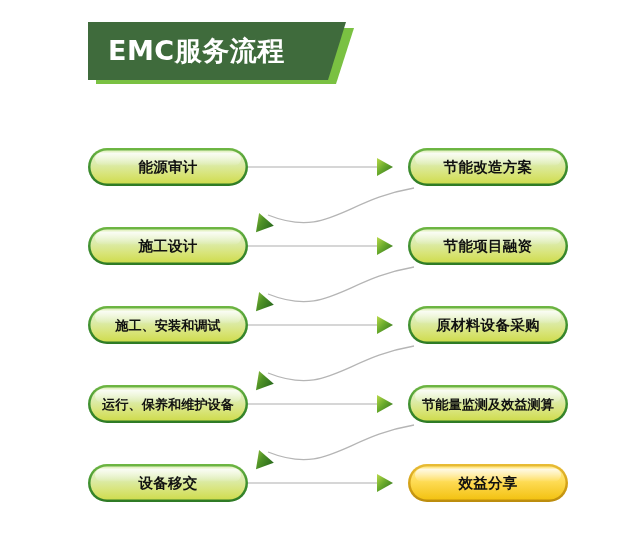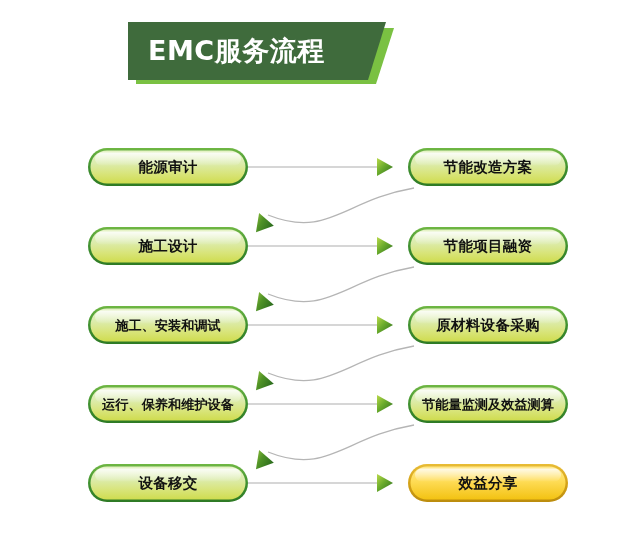--- a/index.html
+++ b/index.html
@@ -20,21 +20,20 @@
     height: 548px;
     background: #ffffff;
   }
   
   #banner {
     position: absolute;
     left: 88px;
     top: 22px;
     width: 272px;
     height: 80px;
-    margin-left: 40px;
   }
   #banner svg {
     display: block;
     overflow: visible;
   }
   #banner-text {
     position: absolute;
     left: 0;
     top: 0;
     width: 258px;

